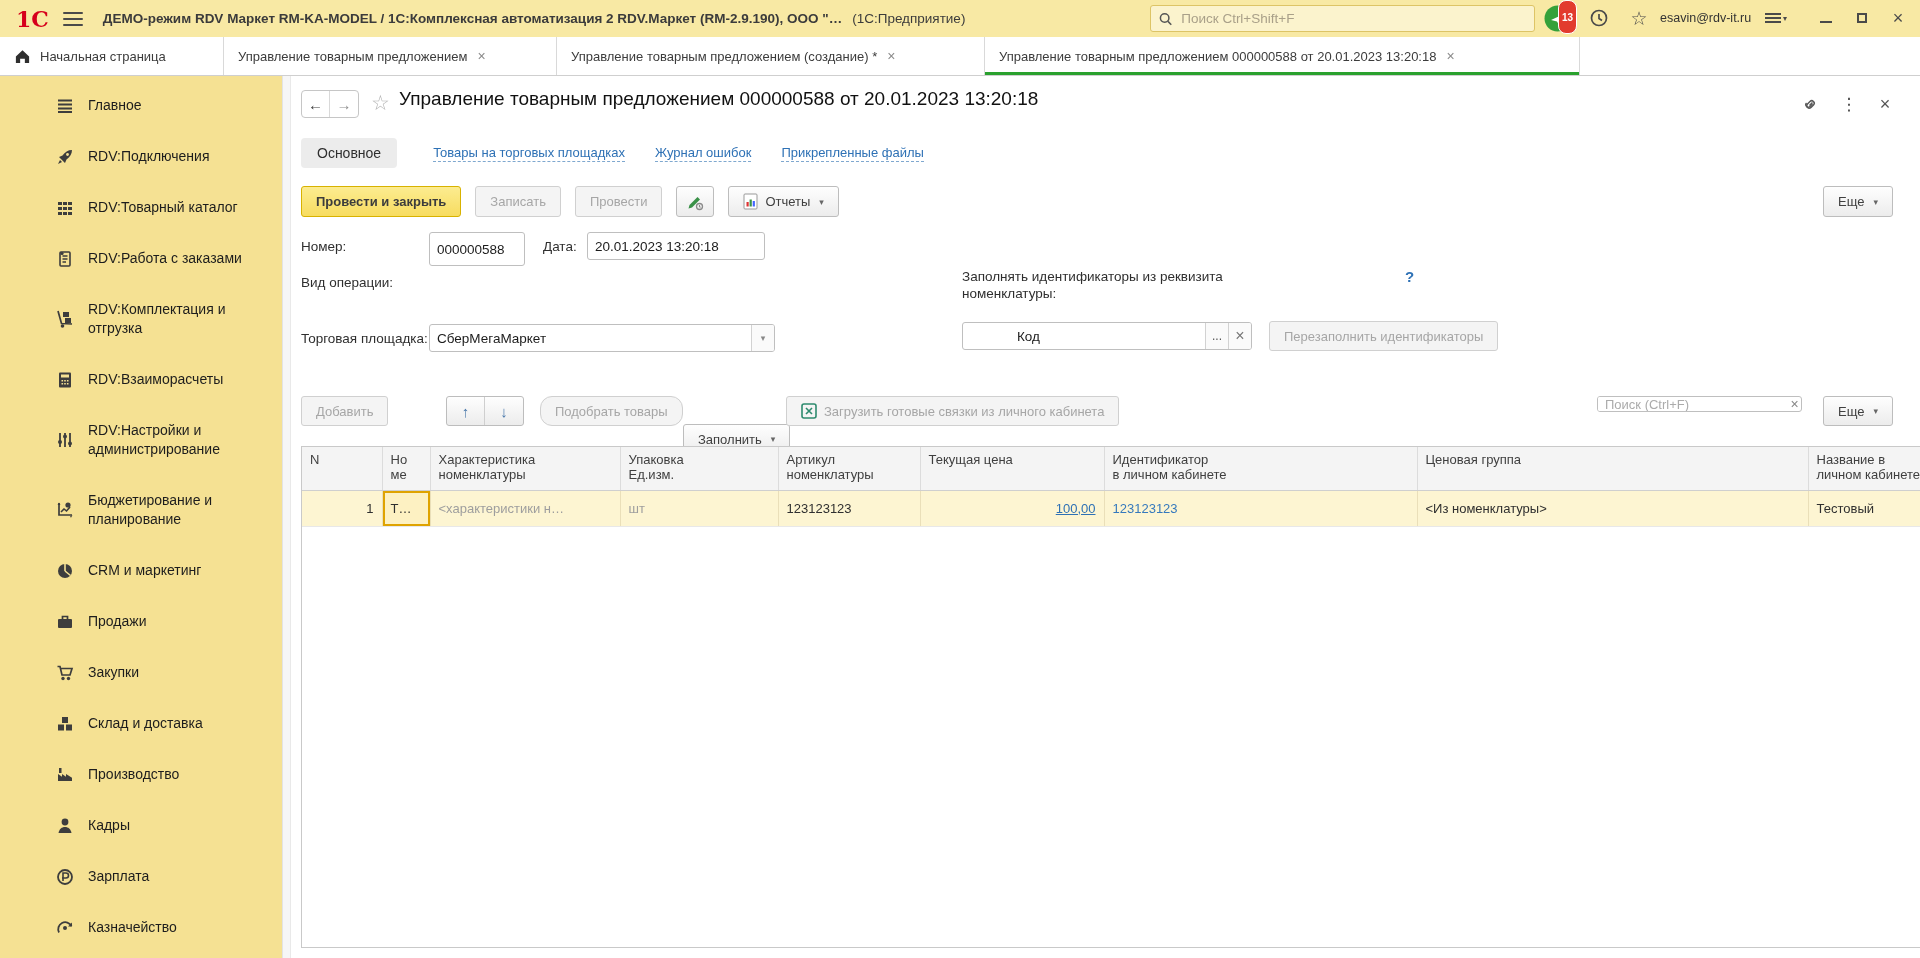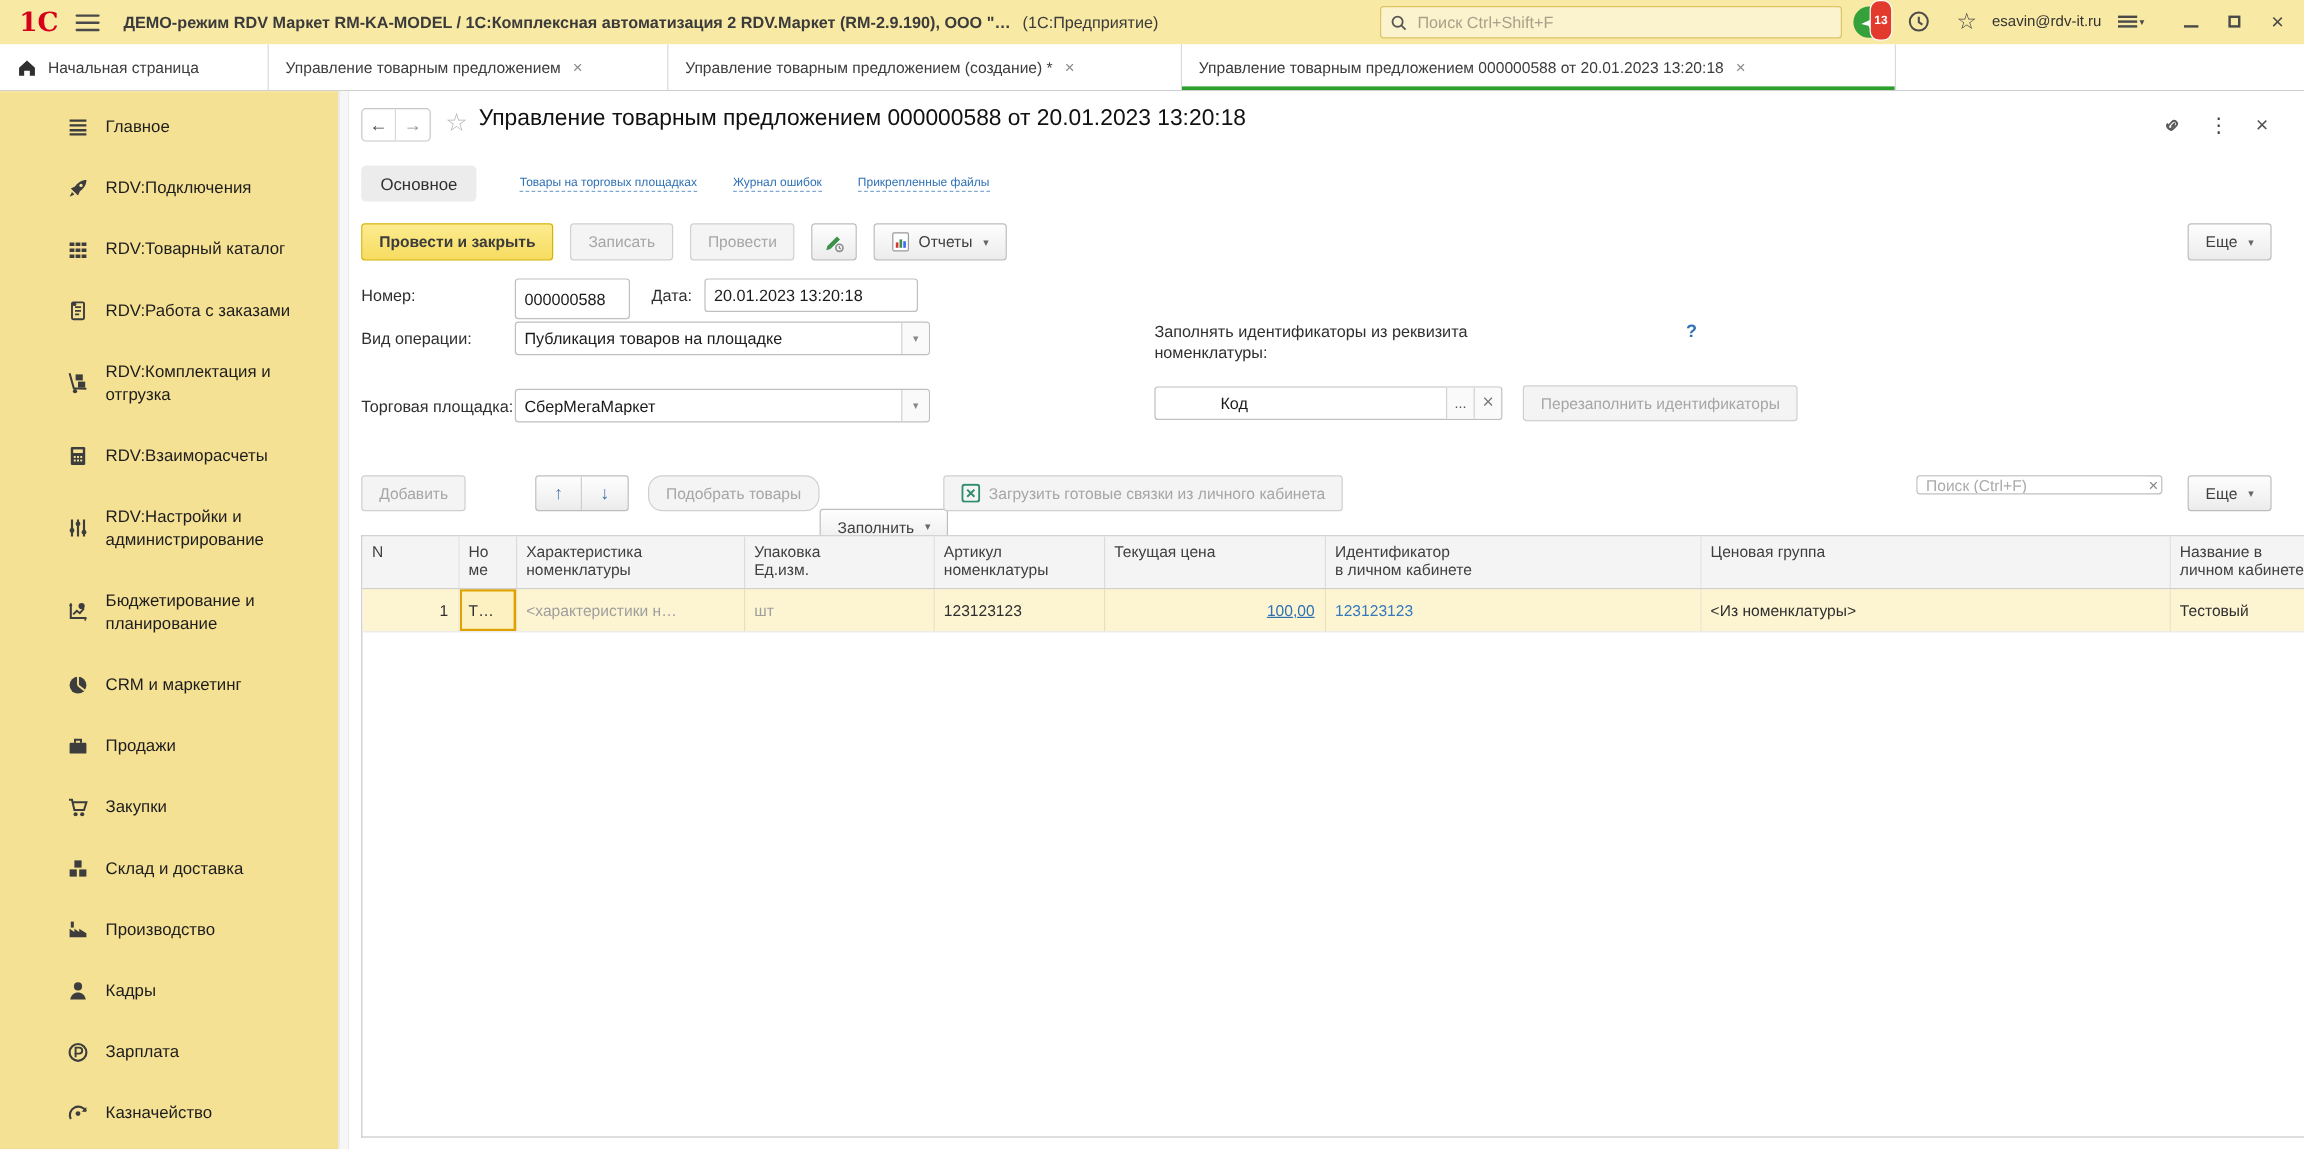--- a/index.html
+++ b/index.html
@@ -51,21 +51,21 @@
   .navgrp .fw{color:#8f8f8f;}
   .dstar{position:absolute;left:80px;top:16px;font-size:21px;color:#b5b5b5;cursor:pointer;line-height:1;}
   .ptitle{position:absolute;left:108px;top:12px;font-size:19px;color:#111;white-space:nowrap;}
   .hic{position:absolute;top:16px;color:#5a5a5a;cursor:pointer;display:flex;align-items:center;justify-content:center;width:26px;height:24px;}
   .hlink{right:96px;}
   .hmore{right:58px;font-size:17px;color:#444;}
   .hclose{right:22px;font-size:18px;color:#555;}
 
   .navlinks{position:absolute;left:10px;top:62px;display:flex;align-items:center;gap:30px;}
   .chip{background:#ececec;border-radius:4px;padding:7px 16px;font-size:14px;color:#2f2f2f;cursor:pointer;}
-  .nlink{font-size:10px;color:#2e71b5;border-bottom:1px dashed #7fa8cf;padding-bottom:1px;cursor:pointer;white-space:nowrap;}
+  .nlink{font-size:13px;color:#2e71b5;border-bottom:1px dashed #7fa8cf;padding-bottom:1px;cursor:pointer;white-space:nowrap;}
 
   .btn{display:inline-flex;align-items:center;height:31px;padding:0 14px;border:1px solid #bdbdbd;border-radius:3px;background:linear-gradient(#fefefe,#ececec);font-size:13px;color:#404040;cursor:pointer;white-space:nowrap;gap:7px;}
   .btn.dis{color:#a6a6a6;background:#f4f4f4;border-color:#d0d0d0;cursor:default;}
   .btn.primary{background:linear-gradient(#fcec90,#f7dc60);border-color:#d8b200;font-weight:700;color:#3c3c3c;}
   .caret::after{content:"▾";font-size:9px;color:#666;margin-left:2px;}
   .toolbar{position:absolute;left:10px;top:110px;display:flex;gap:14px;align-items:center;}
   .emore{position:absolute;right:27px;display:flex;}
   .toolbar-more{top:110px;}
 
   .flabel{position:absolute;font-size:13.5px;color:#2f2f2f;white-space:nowrap;}
@@ -346,24 +346,20 @@
 
     <span class="flabel" style="left:10px;top:163px;">Номер:</span>
     <input class="fin" style="position: absolute; left: 138px; top: 156px; width: 96px;" value="000000588">
     <span class="flabel" style="left:252px;top:163px;">Дата:</span>
     <span class="fwrap" style="left:296px;top:156px;width:178px;">
       <input value="20.01.2023 13:20:18" style="">
 
     </span>
 
     <span class="flabel" style="left:10px;top:199px;">Вид операции:</span>
-    <span class="fwrap" style="left:138px;top:192px;width:346px;">
-      <input value="Публикация товаров на площадке" style="">
-      <span class="sbtn caret2"></span>
-    </span>
 
     <span class="flabel" style="left:10px;top:255px;">Торговая площадка:</span>
     <span class="fwrap" style="left:138px;top:248px;width:346px;">
       <input value="СберМегаМаркет" style="">
       <span class="sbtn caret2"></span>
     </span>
 
     <span class="flabel" style="left:671px;top:192px;width:320px;white-space:normal;line-height:17px;">Заполнять идентификаторы из реквизита номенклатуры:</span>
     <span class="help" style="left:1114px;top:192px;">?</span>
     <span class="fwrap" style="left:671px;top:246px;width:290px;padding-left:47px;">

